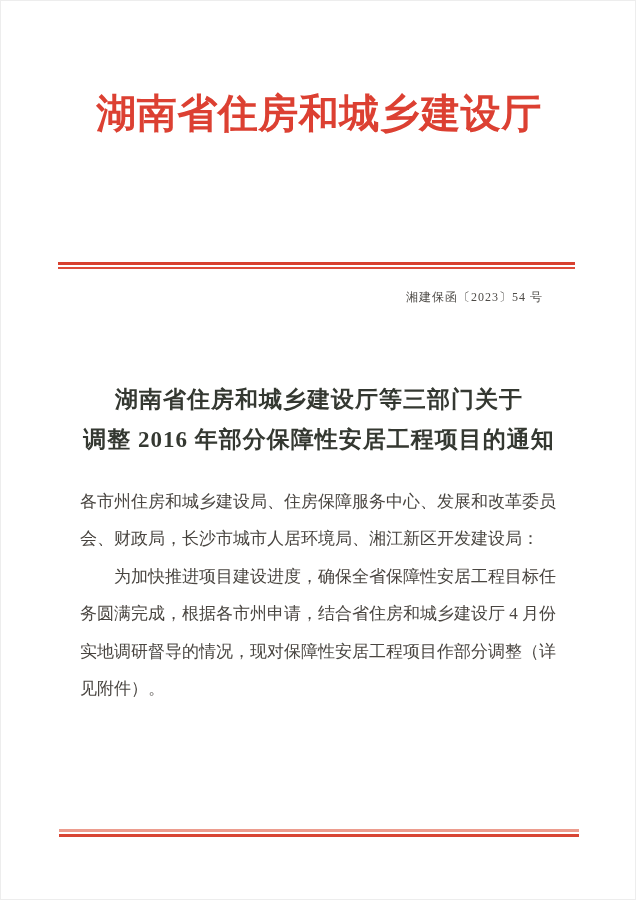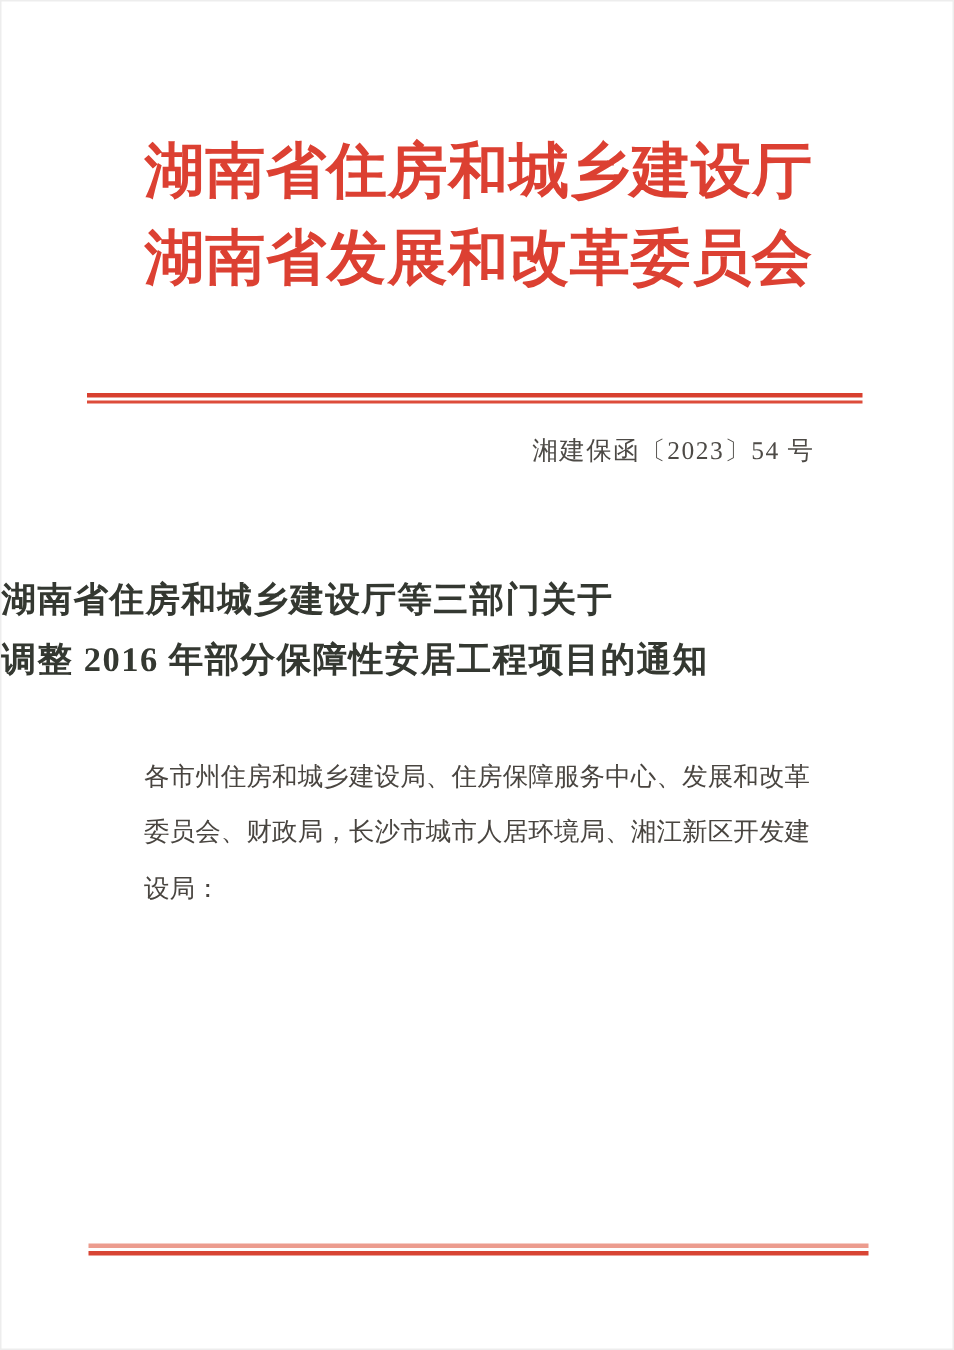--- a/index.html
+++ b/index.html
@@ -38,81 +38,81 @@
     width: 517px;
     height: 2px;
     box-sizing: content-box;
     border-top: 3px solid #d8402f;
     border-bottom: 2px solid #dd4c3a;
   }
   .doc-number {
     position: absolute;
     top: 288px;
     right: 92px;
-    font-size: 17px;
+    font-size: 12px;
     color: #4d4a46;
     letter-spacing: 1px;
     white-space: nowrap;
   }
   .doc-title {
     position: absolute;
     top: 379px;
     left: 0;
     width: 636px;
-    text-align: left;
+    text-align: center;
     font-size: 23px;
     font-weight: bold;
     color: #343831;
     line-height: 39.5px;
     letter-spacing: 1px;
   }
   .doc-body {
     position: absolute;
     top: 482px;
     left: 79px;
     width: 476px;
     font-size: 17px;
     line-height: 37.4px;
     color: #494540;
     text-align: justify;
     text-justify: inter-ideograph;
     letter-spacing: 0;
   }
-  .doc-body p { margin: 16px; }
+  .doc-body p { margin: 0; }
   .doc-body p.indent { text-indent: 2em; }
   
   .sep-bottom {
     position: absolute;
     top: 828px;
     left: 58px;
     width: 520px;
     height: 2px;
     box-sizing: content-box;
     border-top: 3px solid #ec9c8e;
     border-bottom: 3px solid #d84534;
   }
 </style>
 </head>
 <body>
 
 <div class="page">
 
   <div class="letterhead">
     <div class="lh-line">湖南省住房和城乡建设厅</div>
-    <div class="lh-line">湖南省发展和改革委员会</div>
   </div>
 
   <div class="sep-top"></div>
 
   <div class="doc-number">湘建保函〔2023〕54 号</div>
 
   <div class="doc-title">
     <span>湖南省住房和城乡建设厅等三部门关于</span><br>
     <span>调整 2016 年部分保障性安居工程项目的通知</span>
   </div>
 
   <div class="doc-body">
     <p>各市州住房和城乡建设局、住房保障服务中心、发展和改革委员会、财政局，长沙市城市人居环境局、湘江新区开发建设局：</p>
+    <p class="indent">为加快推进项目建设进度，确保全省保障性安居工程目标任务圆满完成，根据各市州申请，结合省住房和城乡建设厅 4 月份实地调研督导的情况，现对保障性安居工程项目作部分调整（详见附件）。</p>
   </div>
 
   <div class="sep-bottom"></div>
 
 </div>
 
 </body></html>

